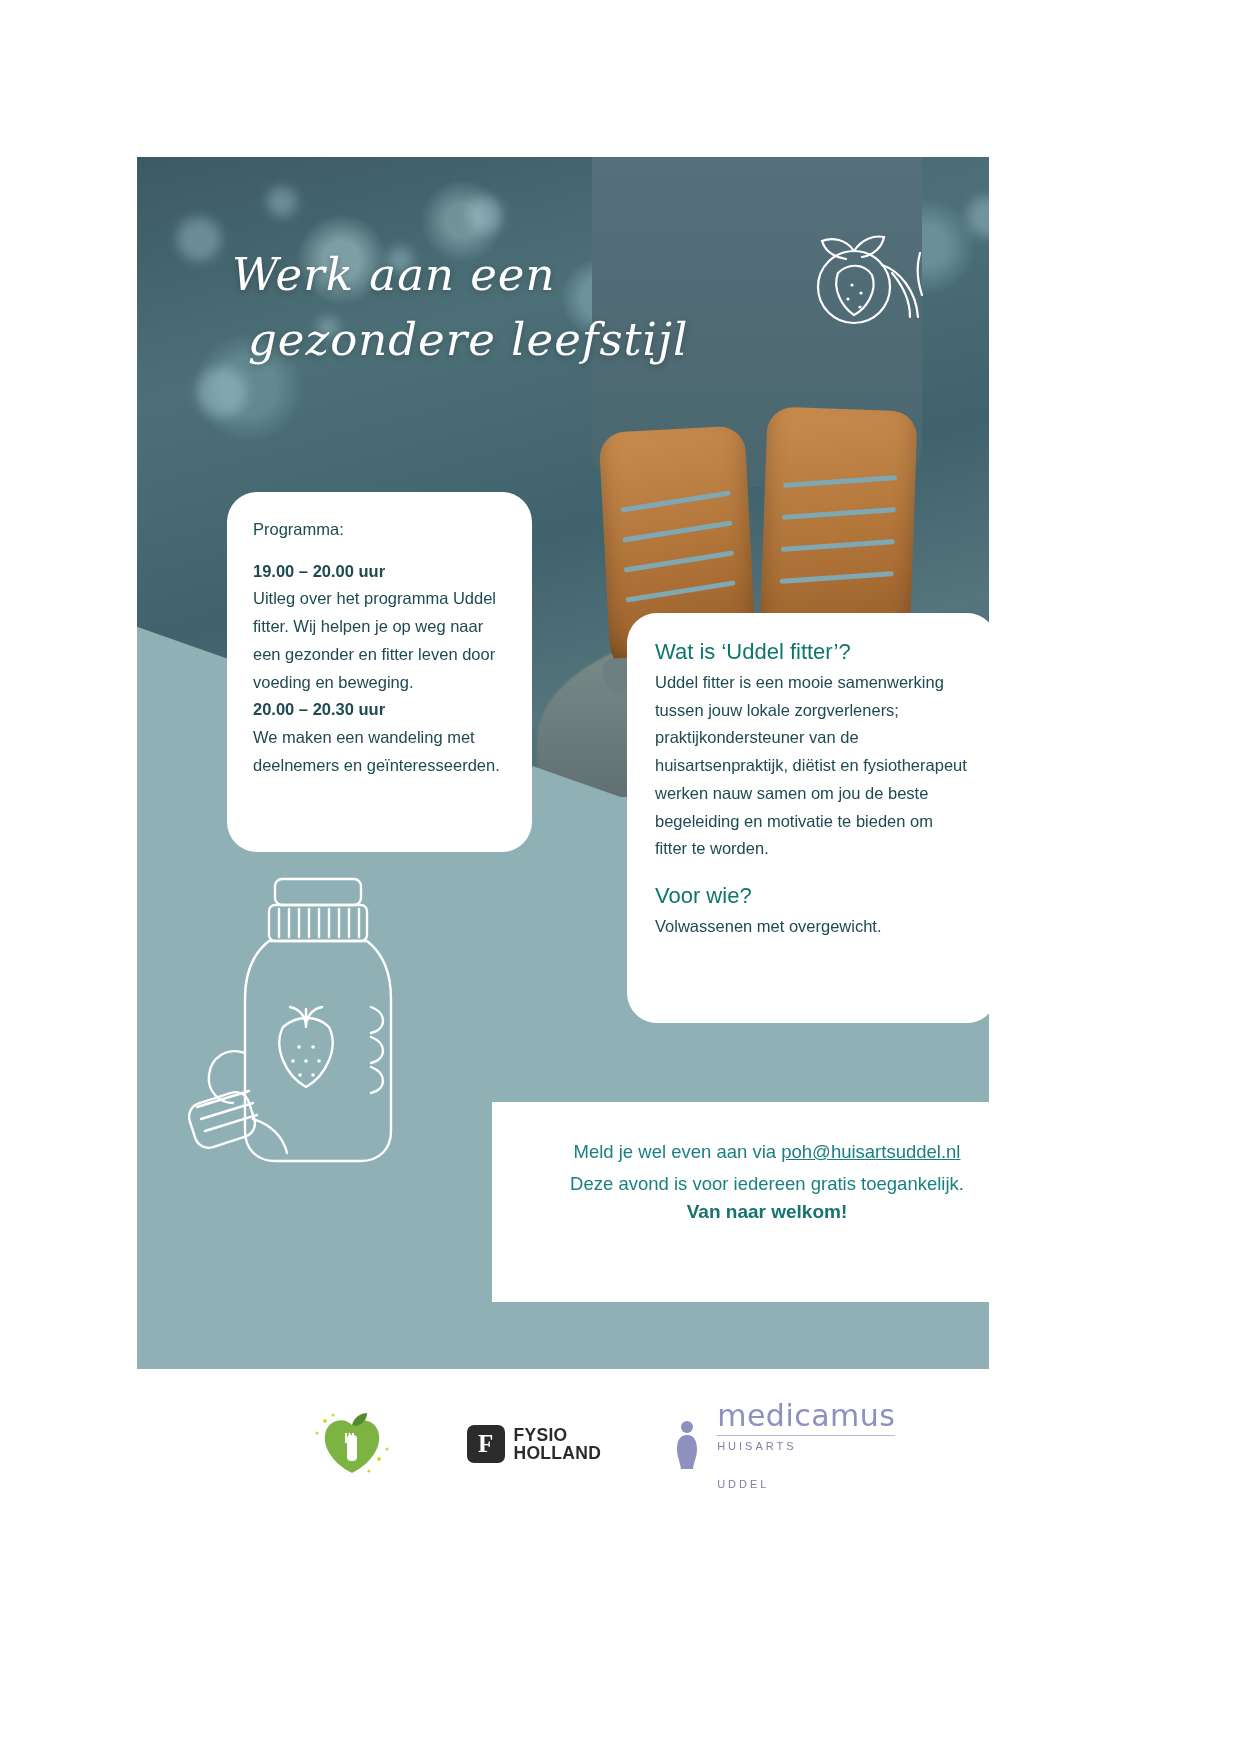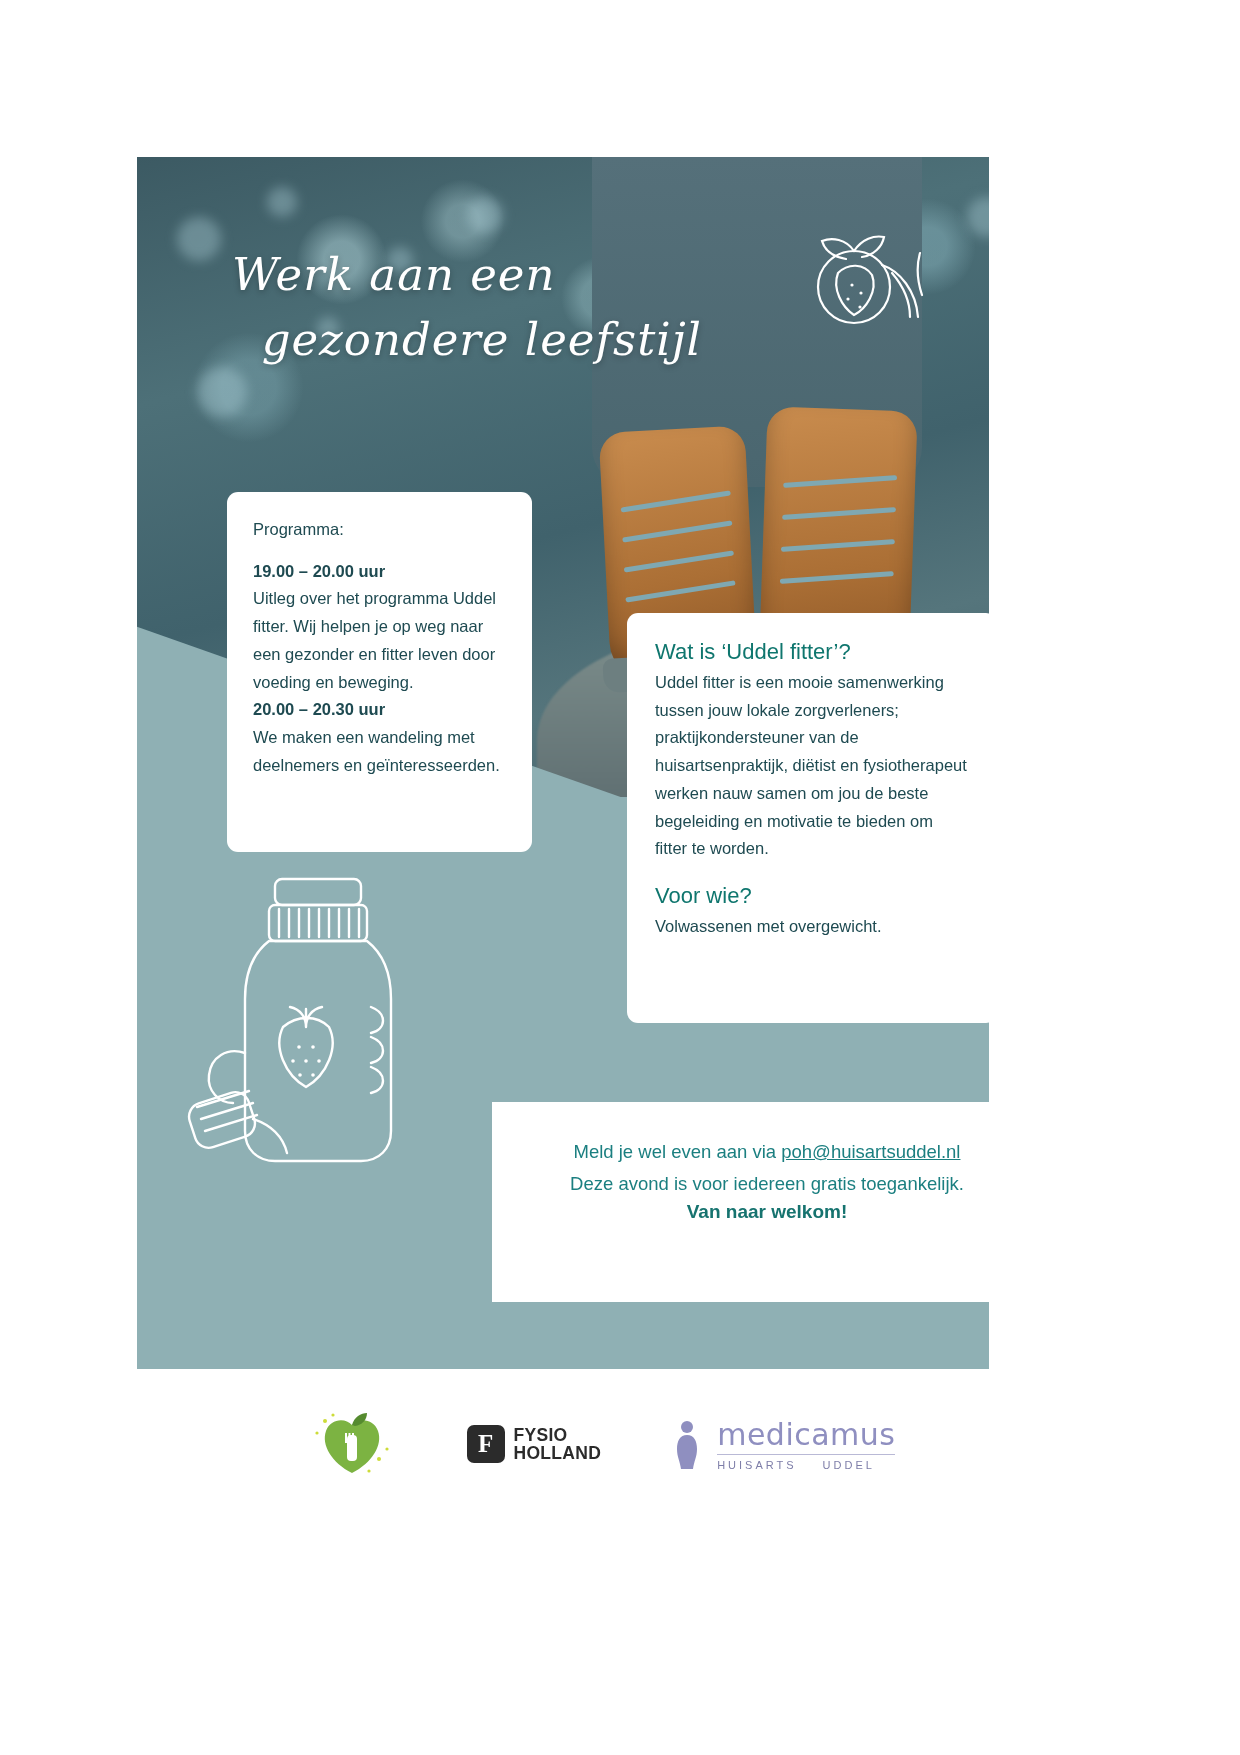--- a/index.html
+++ b/index.html
@@ -121,36 +121,36 @@
     top: 85px;
     width: 470px;
     color: #ffffff;
     font-family: "DejaVu Serif", serif;
     font-style: italic;
     font-size: 45px;
     line-height: 1.45;
     letter-spacing: 1px;
     text-shadow: 0 2px 6px rgba(0,0,0,0.25);
   }
-  .headline .l2 { display: block; margin-left: 16px; text-align: right; }
+  .headline .l2 { display: block; margin-left: 16px; }
 
   
   .fruit-art {
     position: absolute;
     left: 645px;
     top: 72px;
     width: 160px;
     height: 130px;
   }
 
   
   .card {
     position: absolute;
     background: #ffffff;
-    border-radius: 11px;
+    border-radius: 30px;
   }
   .card-programma {
     left: 90px;
     top: 335px;
     width: 305px;
     height: 360px;
     padding: 24px 26px;
     box-sizing: border-box;
   }
   .card-wat {
@@ -262,20 +262,21 @@
   }
   .medicamus-sub {
     color: #7d7da8;
     font-size: 11px;
     letter-spacing: 3px;
     border-top: 1px solid #b9b9d6;
     padding-top: 4px;
     margin-top: 2px;
     display: flex;
     gap: 26px;
+    flex-direction: column;
   }
 
   .vital-logo { width: 86px; height: 70px; }
 
   
   .page-edge {
     position: absolute;
     left: 137px;
     top: 157px;
     width: 1px;

